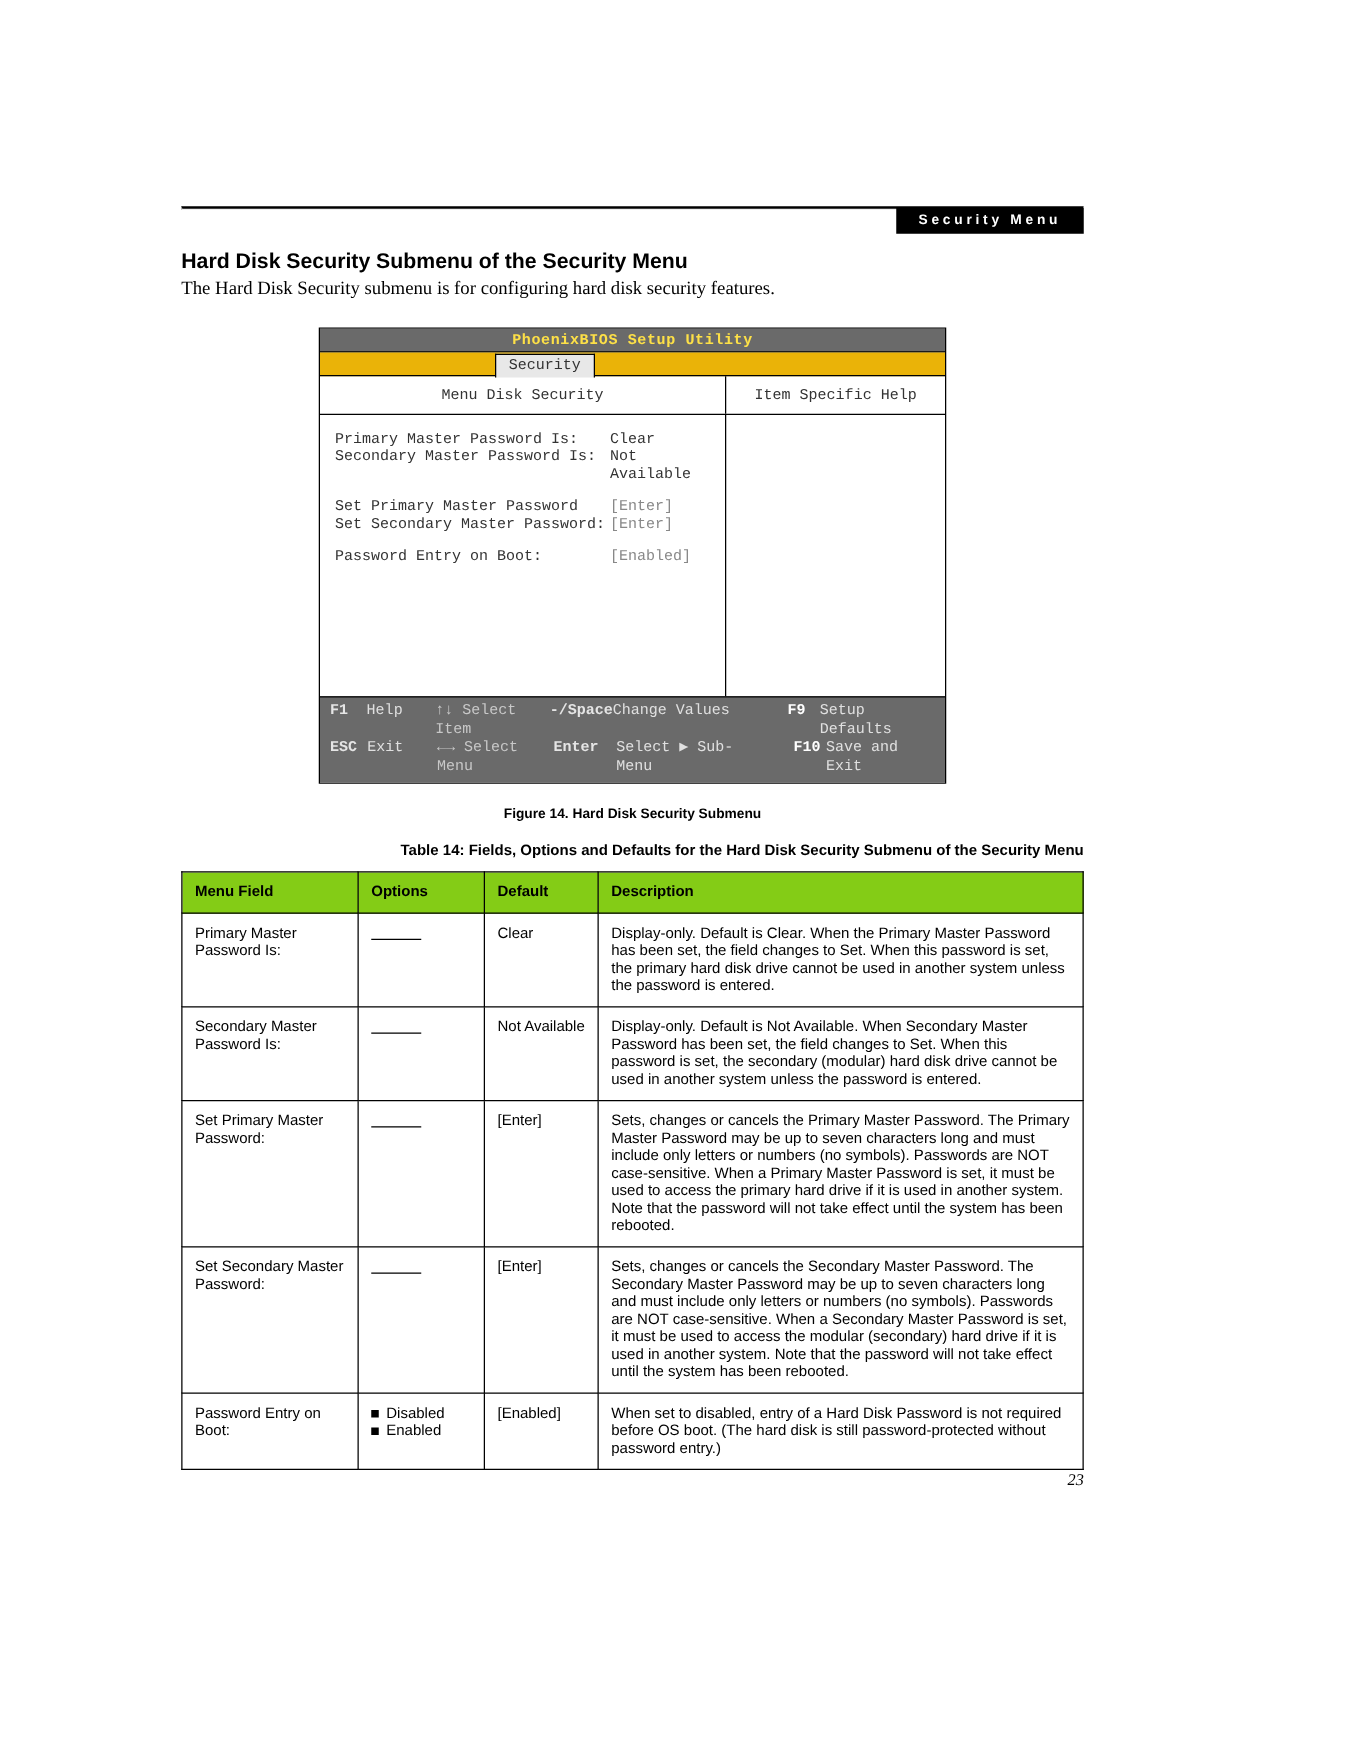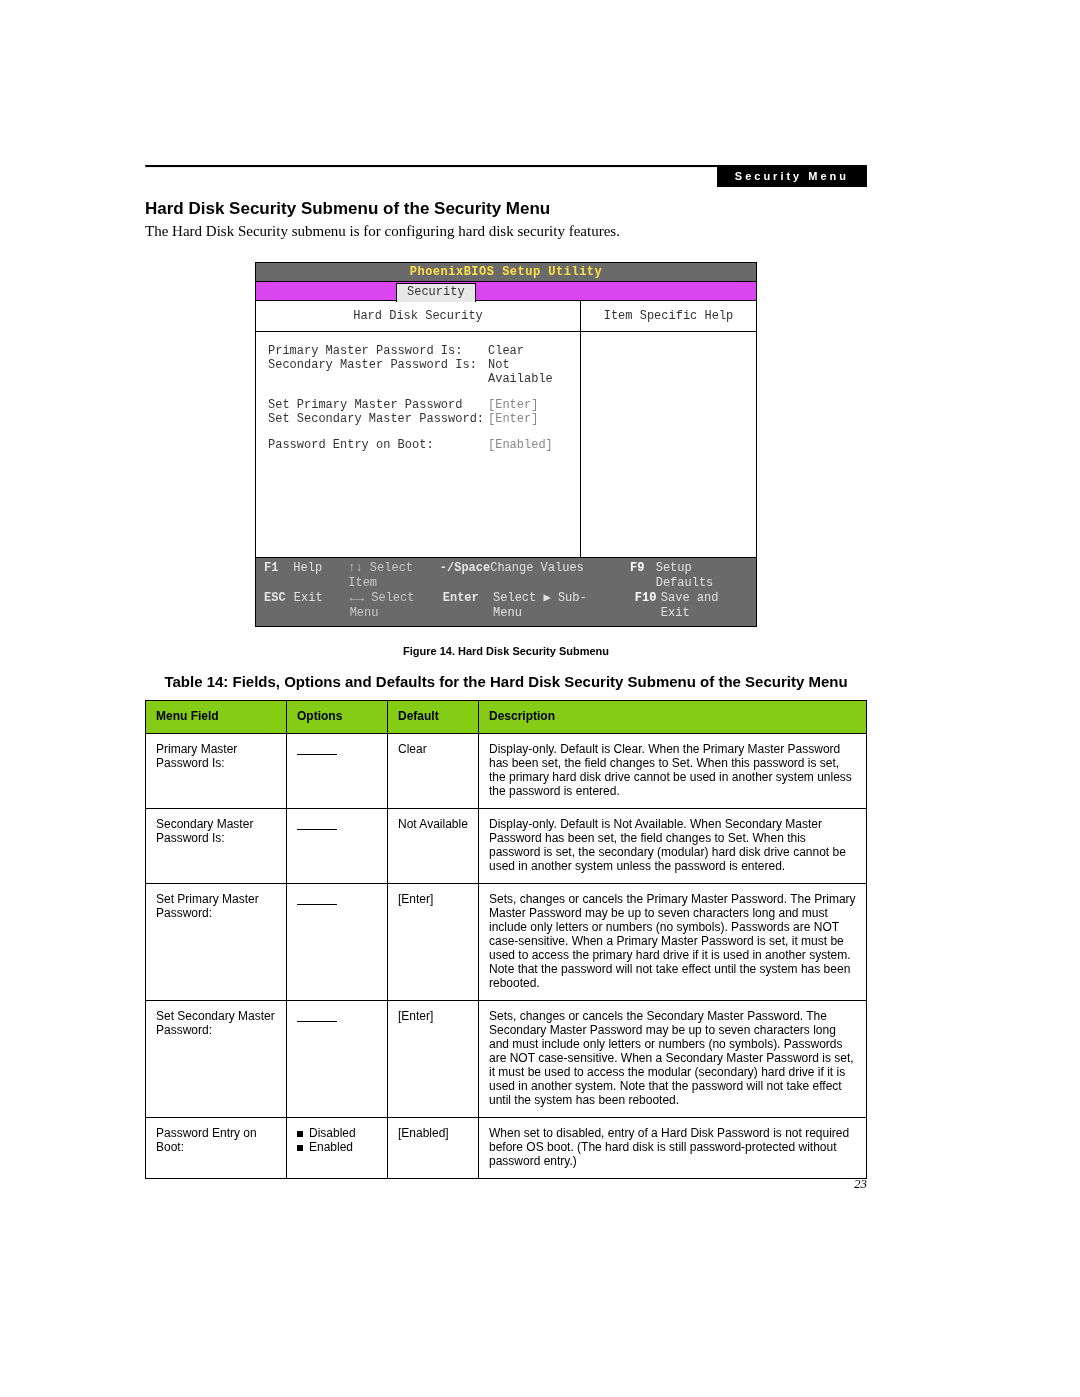--- a/index.html
+++ b/index.html
@@ -61,21 +61,21 @@
   .bios-title {
     background: #6a6a6a;
     color: #fde047;
     text-align: center;
     border-bottom: 1px solid #000;
     padding: 2px 0;
     font-weight: 600;
     letter-spacing: .5px;
   }
   .bios-tabbar {
-    background: #d946ef;
+    background: #eab308;
     border-bottom: 1px solid #000;
     display: flex;
     height: 18px;
   }
   .bios-tab {
     background: #e8e8e8;
     border: 1px solid #000;
     border-bottom: none;
     margin-left: 140px;
     padding: 0 10px;
@@ -117,22 +117,22 @@
   .fd { width: 120px; }
   .fk2 { color: #fff; font-weight: 600; width: 28px; margin-left: 30px;}
 
   .fig-caption {
     text-align: center;
     font-size: 11px;
     font-weight: 700;
     margin: 8px 0 16px 0;
   }
   .table-caption {
-    text-align: center;
-    font-size: 15px;
+    text-align: right;
+    font-size: 12px;
     font-weight: 700;
     margin: 0 0 10px 0;
   }
 
   
   table.opts {
     width: 100%;
     border-collapse: collapse;
     font-size: 12px;
   }
@@ -181,21 +181,21 @@
 
     <div class="heading">Hard Disk Security Submenu of the Security Menu</div>
     <div class="intro">The Hard Disk Security submenu is for configuring hard disk security features.</div>
 
     <div class="bios">
       <div class="bios-title">PhoenixBIOS Setup Utility</div>
       <div class="bios-tabbar">
         <div class="bios-tab">Security</div>
       </div>
       <div class="bios-headrow">
-        <div class="bios-left">Hard Disk Security</div>
+        <div class="bios-left">Menu Disk Security</div>
         <div class="bios-right">Item Specific Help</div>
       </div>
       <div class="bios-body">
         <div class="bios-left">
           <div id="bios-rows-1">
               <div class="brow">
                 <div class="bcol1">Primary Master Password Is:</div>
                 <div class="bcol2">Clear</div>
               </div>
               <div class="brow">

